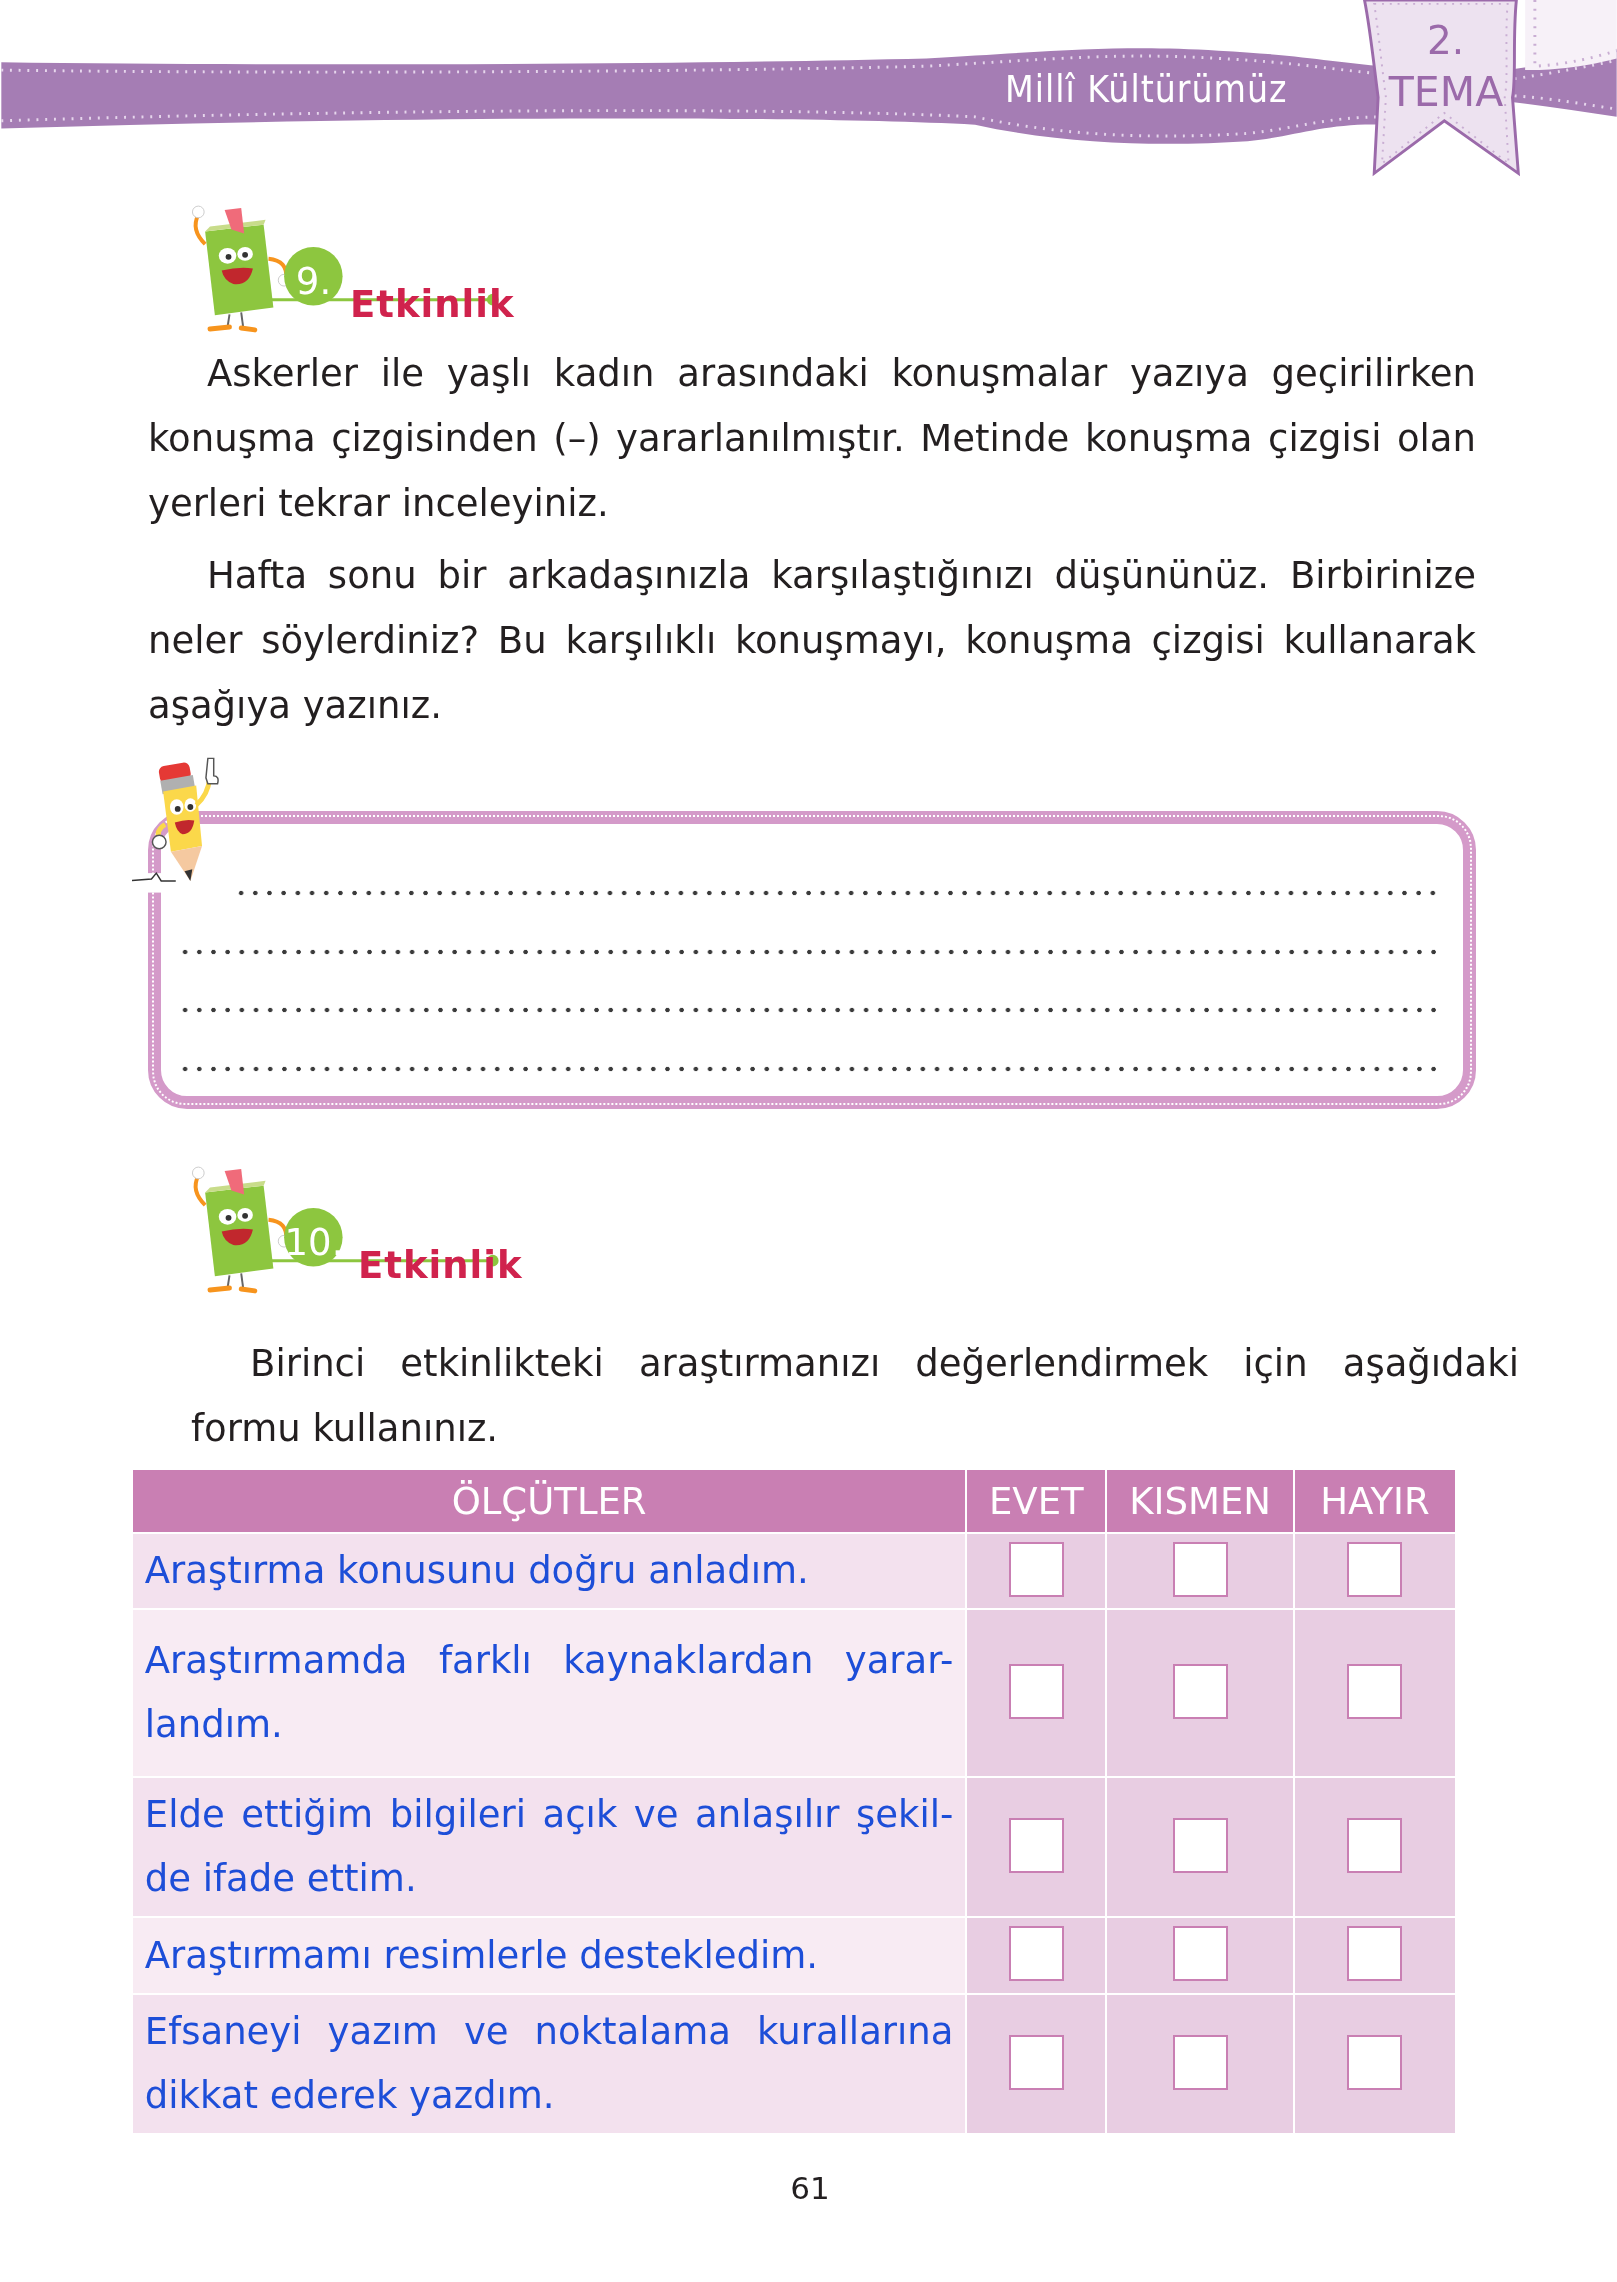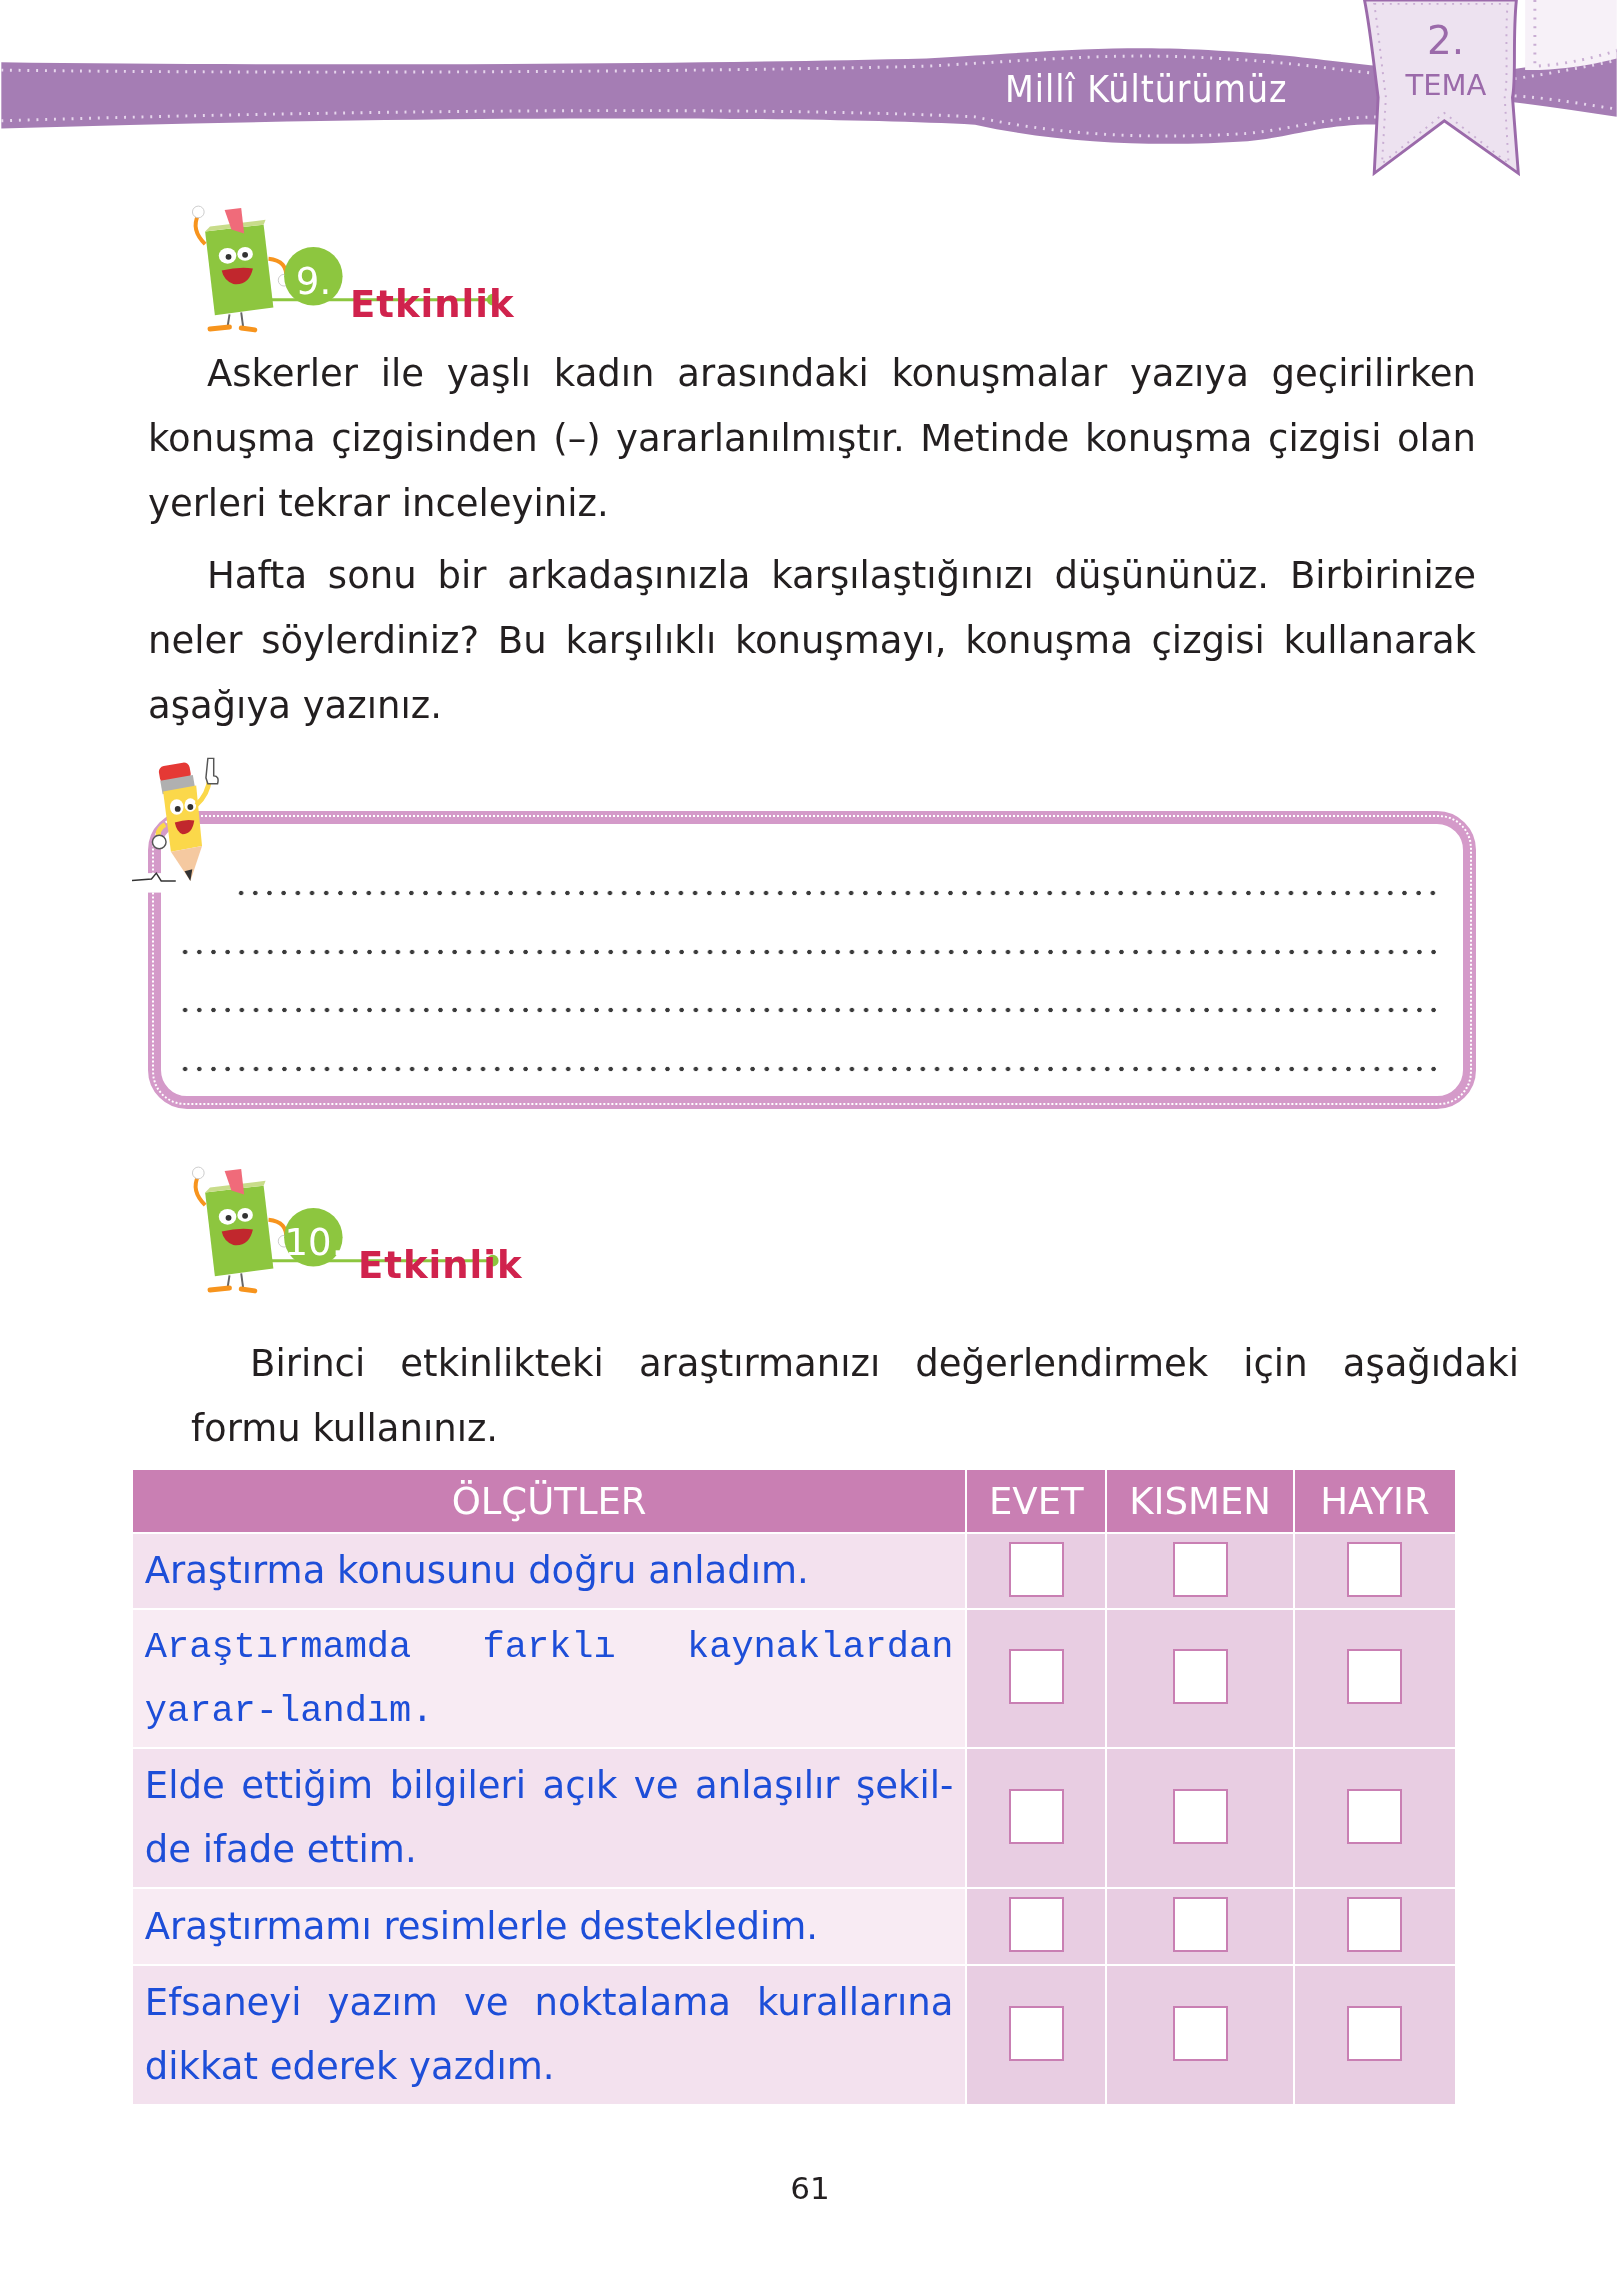--- a/index.html
+++ b/index.html
@@ -13,21 +13,21 @@
     position: absolute; left: 1005px; top: 68px;
     font-family: "DejaVu Sans Condensed", "DejaVu Sans", sans-serif;
     font-size: 37px; color: #ffffff; letter-spacing: 1px; font-stretch: condensed;
   }
   .tema-num {
     position: absolute; left: 1426px; top: 17.6px; width: 39px; text-align: center;
     font-size: 39px; color: #9b6aaa;
   }
   .tema-label {
     position: absolute; left: 1385px; top: 68px; width: 122px; text-align: center;
-    font-size: 29px; color: #9b6aaa; letter-spacing: 0px;
+    font-size: 41px; color: #9b6aaa; letter-spacing: 0px;
   }
 
   
   .activity-header { position: absolute; width: 351px; height: 137px; }
   .activity-header svg { position: absolute; left: 0; top: 0; }
   .activity-num {
     position: absolute; top: 57px; height: 49px; line-height: 49px;
     font-size: 37px; color: #ffffff; text-align: center;
   }
   .activity-label {
@@ -218,21 +218,21 @@
       <th>HAYIR</th>
     </tr>
   </thead>
   <tbody>
     <tr class="row-odd" style="height:74px;">
       <td class="crit">Araştırma konusunu doğru anladım.</td>
       <td class="box-cell"><span class="check"></span></td>
       <td class="box-cell"><span class="check"></span></td>
       <td class="box-cell"><span class="check"></span></td>
     </tr>
-    <tr class="row-even" style="height:137px;font-family:Liberation Mono, monospace;">
+    <tr class="row-even" style="height:166px;">
       <td class="crit">Araştırmamda farklı kaynaklardan yarar-landım.</td>
       <td class="box-cell"><span class="check"></span></td>
       <td class="box-cell"><span class="check"></span></td>
       <td class="box-cell"><span class="check"></span></td>
     </tr>
     <tr class="row-odd" style="height:138px;">
       <td class="crit">Elde ettiğim bilgileri açık ve anlaşılır şekil-de ifade ettim.</td>
       <td class="box-cell"><span class="check"></span></td>
       <td class="box-cell"><span class="check"></span></td>
       <td class="box-cell"><span class="check"></span></td>

